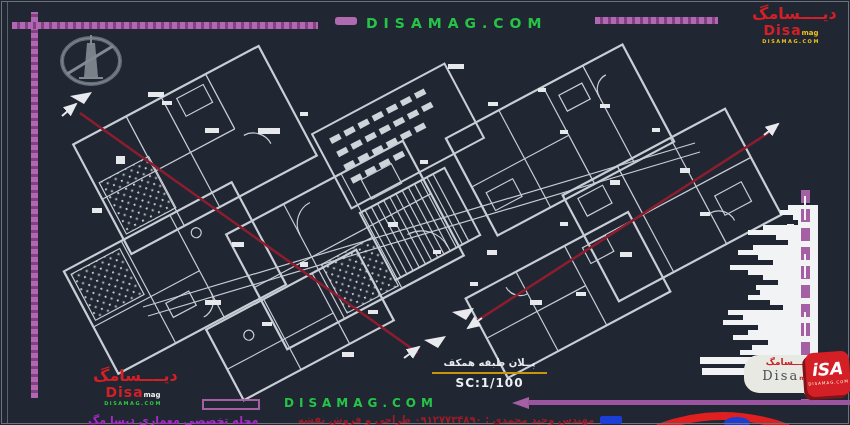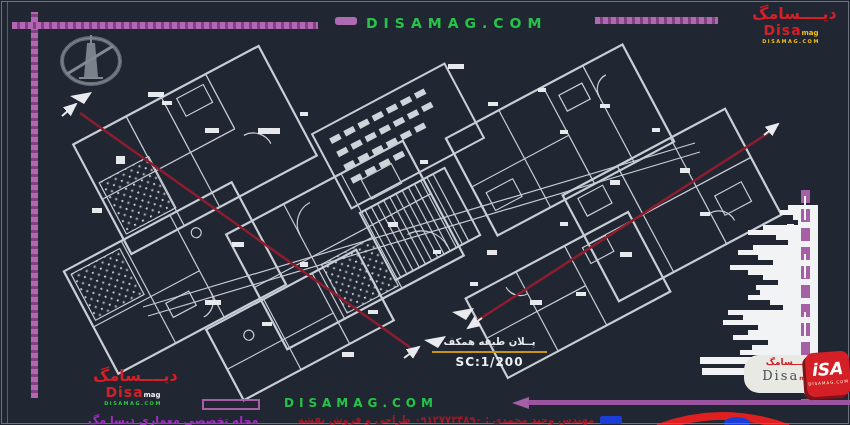--- a/index.html
+++ b/index.html
@@ -351,24 +351,24 @@
   <div class="script">ديـــسامگ</div>
   <div>
     <span class="name">Disa</span><span class="suffix">mag</span>
   </div>
 </div>
 <div class="abs cube-logo" style="left:806px;top:352px;">
   <span class="txt">iSA</span>
   <span class="sub">DISAMAG.COM</span>
 </div>
 
-<div class="abs plan-caption" style="left:432px;top:336px;width:115px;">
+<div class="abs plan-caption" style="left:432px;top:357px;width:115px;">
   <div class="fa">پــلان طبقه همکف</div>
   <div class="rule"></div>
-  <div class="scale">SC:1/200</div>
+  <div class="scale">SC:1/100</div>
 </div>
 
 <div class="abs credit-red" style="left:298px;top:414px;text-align:center;">
   <span>مهندس وحید محمدی : ۰۹۱۲۷۷۳۴۸۹۰ طراحی و فروش نقشه</span><span class="chip"></span>
 </div>
 <div class="abs mag-purple" style="left:88px;top:414px;">
   <span>مجله تخصصی معماری دیسا مگ</span>
 </div>
 
 </body></html>

